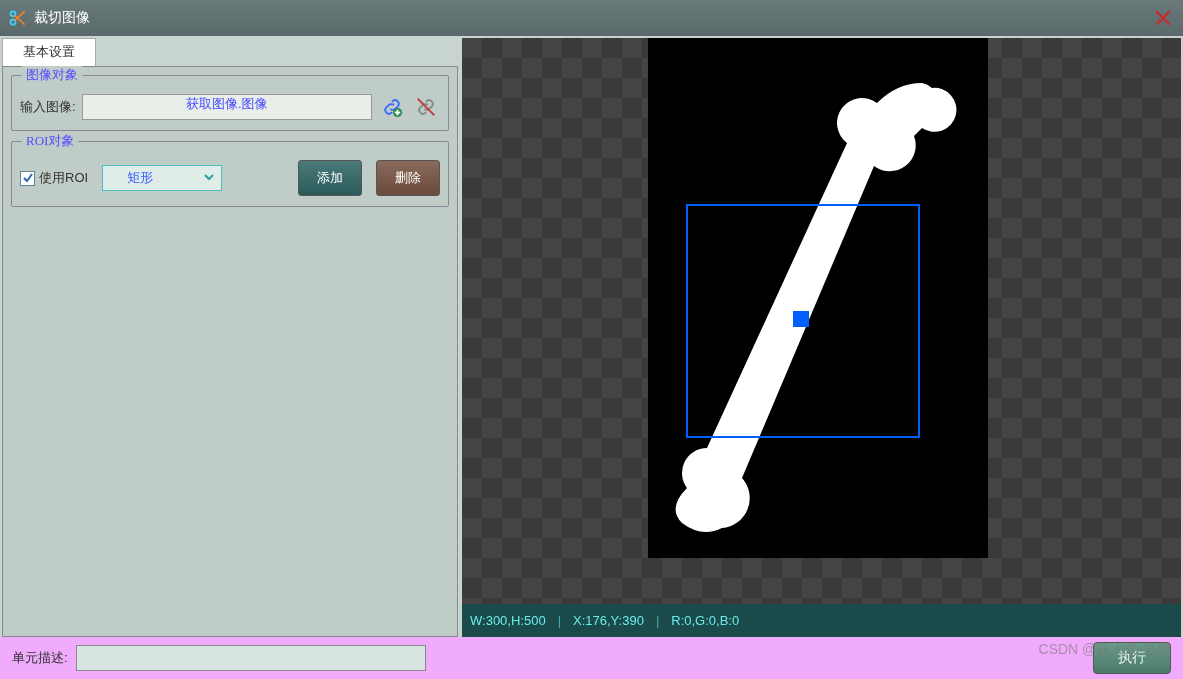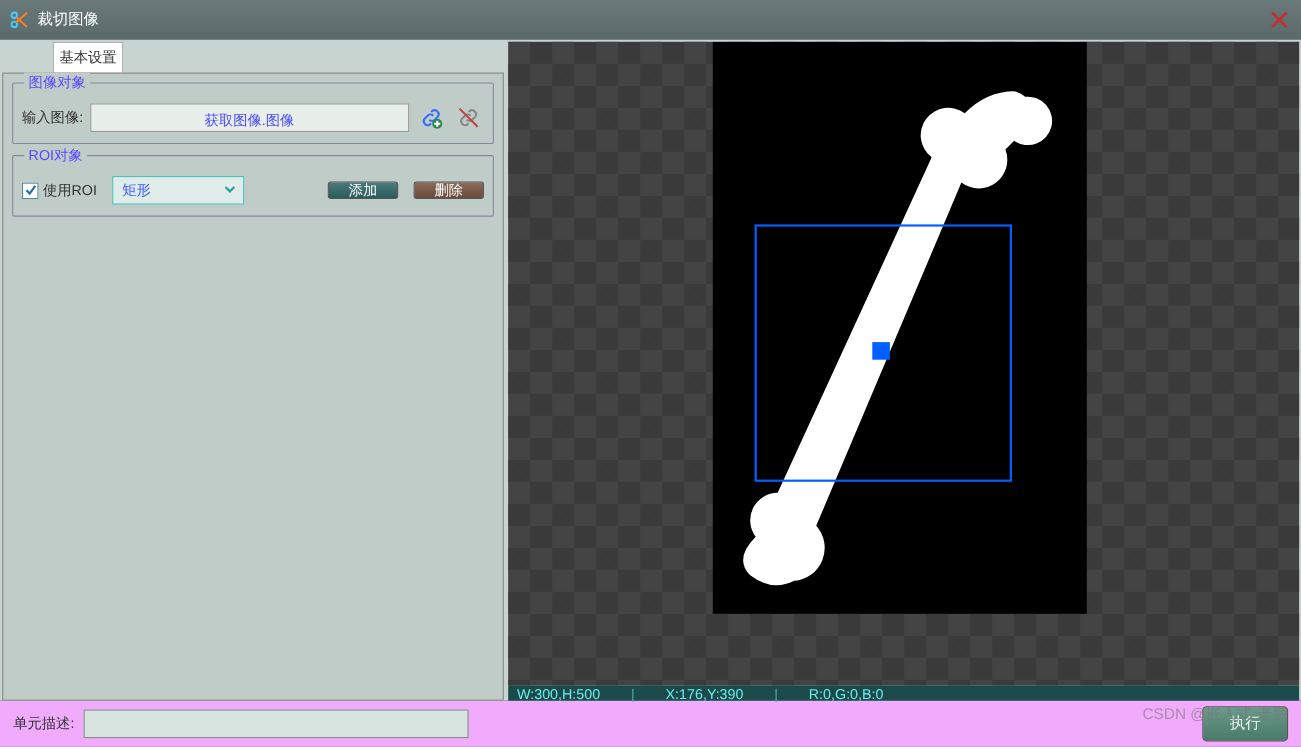--- a/index.html
+++ b/index.html
@@ -14,21 +14,21 @@
   color: #fff;
 }
 .titlebar .scissors-icon { margin-right: 6px; display: flex; align-items: center; }
 .titlebar .title { font-size: 14px; flex: 1; }
 .titlebar .close-btn { width: 24px; height: 24px; display: flex; align-items: center; justify-content: center; cursor: pointer; }
 
 .main { display: flex; height: 601px; background: #c7d4d0; }
 
 .left-panel { width: 460px; display: flex; flex-direction: column; padding: 2px 2px 0 2px; }
 .tab-row { display: flex; height: 28px; }
-.tab { background: #fff; border: 1px solid #aaa; border-bottom: none; padding: 4px 5px; font-size: 13px; color: #333; margin-left: 46px; }
+.tab { background: #fff; border: 1px solid #aaa; border-bottom: none; padding: 4px 20px; font-size: 13px; color: #333; }
 .settings-body {
   flex: 1;
   background: #c0ccc8;
   border: 1px solid #888;
   padding: 8px 8px;
   display: flex;
   flex-direction: column;
   gap: 10px;
 }
 
@@ -39,32 +39,33 @@
   position: relative;
 }
 .group-title {
   position: absolute;
   top: -10px;
   left: 10px;
   background: #c0ccc8;
   padding: 0 4px;
   font-size: 13px;
   color: #5a4aff;
+  font-family: Liberation Serif, serif;
 }
 
 .row { display: flex; align-items: center; gap: 6px; }
 .label { font-size: 13px; color: #333; }
 
 .input-display {
   flex: 1;
   height: 26px;
   background: #e8eee8;
   border: 1px solid #999;
   display: flex;
-  align-items: flex-end;
+  align-items: flex-start;
   justify-content: center;
   color: #4a4aff;
   font-size: 13px;
 }
 
 .icon-btn {
   width: 28px; height: 26px;
   display: flex; align-items: center; justify-content: center;
   cursor: pointer;
 }
@@ -76,32 +77,32 @@
   background: #fff;
   display: flex; align-items: center; justify-content: center;
   color: #2a6aaa;
 }
 
 .dropdown {
   width: 120px; height: 26px;
   border: 1px solid #4ac0c0;
   background: #e0ece8;
   display: flex; align-items: center;
-  padding: 0 8px;
+  padding: 0 24px;
   color: #3a5aff;
   font-size: 13px;
   position: relative;
 }
 .dropdown .chevron {
   position: absolute; right: 6px;
   color: #2aa0a0;
 }
 
 .btn {
-  height: 16px;
+  height: 36px;
   padding: 0 18px;
   border: 1px solid #555;
   border-radius: 3px;
   font-size: 13px;
   color: #fff;
   display: flex;
   align-items: center;
   cursor: pointer;
 }
 .btn-teal { background: linear-gradient(to bottom, #4a7a7a, #2a5a5a); }
@@ -151,29 +152,29 @@
 .roi-center {
   position: absolute;
   left: 331px;
   top: 273px;
   width: 16px;
   height: 16px;
   background: #0060ff;
 }
 
 .info-bar {
-  height: 14px;
+  height: 33px;
   background: #1a4a4a;
   color: #6aeaea;
   font-family: "Consolas", monospace;
   font-size: 13px;
   display: flex;
   align-items: center;
   padding: 0 8px;
-  gap: 28px;
+  gap: 12px;
 }
 .info-sep { color: #4aaaaa; }
 
 .bottom-bar {
   height: 42px;
   background: #f0abfc;
   display: flex;
   align-items: center;
   padding: 0 12px;
   gap: 8px;

